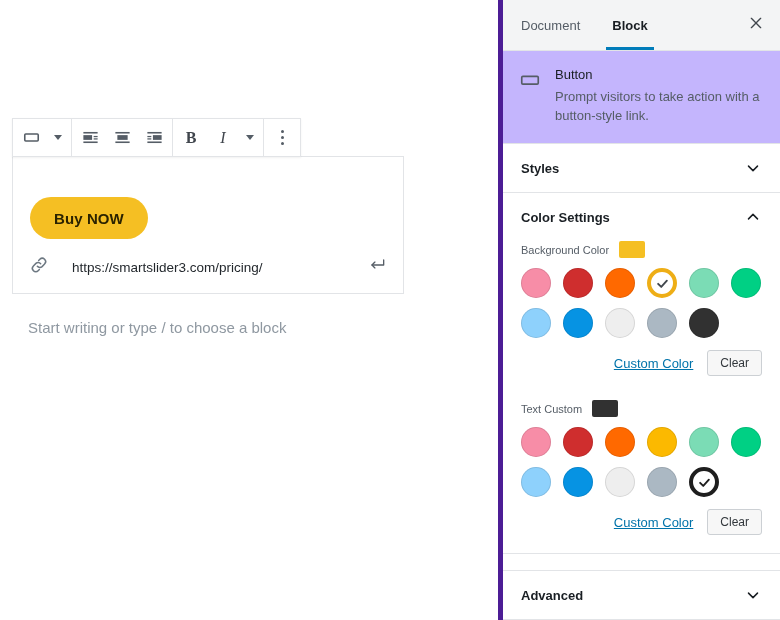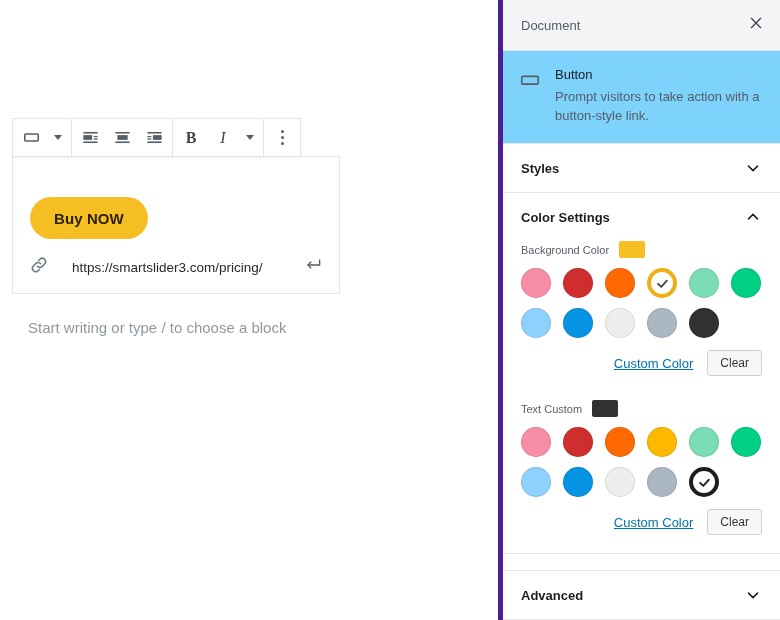--- a/index.html
+++ b/index.html
@@ -69,21 +69,21 @@
   }
   .tb-letter.b { font-weight: 700; font-family: "Liberation Serif", serif; }
   .tb-letter.i { font-style: italic; font-family: "Liberation Serif", serif; }
   .kebab { display: flex; flex-direction: column; gap: 3px; }
   .kebab i { width: 3px; height: 3px; border-radius: 50%; background: #555d66; display:block; }
 
   
   .button-block {
     position: absolute;
     left: 12px; top: 156px;
-    width: 328px; height: 138px;
+    width: 392px; height: 138px;
     border: 1px solid #e2e4e7;
     background: #fff;
     z-index: 2;
   }
   .button-block::before {
     content: "";
     position: absolute;
     left: -1px; top: -39px;
     width: 3px; height: 39px;
     background: #191e23;
@@ -168,21 +168,21 @@
     display: flex; align-items: center; justify-content: center;
     color: #40464d; cursor: pointer;
   }
 
   .sb-blockcard {
     flex: 0 0 auto;
     padding: 16px 18px 18px 16px;
     display: flex;
     gap: 14px;
     border-bottom: 1px solid #e2e4e7;
-    background: #7dd3fc;
+    background: #c4b5fd;
   }
   .sb-blockicon { flex: 0 0 auto; color: #555d66; padding-top: 2px; }
   .sb-blockname { font-size: 13px; color: #191e23; margin-bottom: 5px; }
   .sb-blockdesc { font-size: 13px; line-height: 19px; color: #555d66; }
 
   .panel { border-bottom: 1px solid #e2e4e7; background: #fff; }
   .panel-head {
     height: 48px;
     display: flex; align-items: center;
     padding: 0 18px 0 18px;
@@ -338,20 +338,23 @@
     </div>
 
     <div class="placeholder">Start writing or type / to choose a block</div>
   </div>
 
   <div class="sidebar">
 
     <div class="sb-tabs">
       <div class="sb-tab">
         <span>Document</span>
+      </div>
+      <div class="sb-tab active">
+        <span>Block</span>
       </div>
       <div class="sb-close">
         <span>
           <svg width="16" height="16" viewBox="0 0 24 24" fill="none" stroke="currentColor" stroke-width="2" stroke-linecap="round" aria-hidden="true">
             <path d="M5 5l14 14M19 5L5 19"></path>
           </svg>
         </span>
       </div>
     </div>
 

